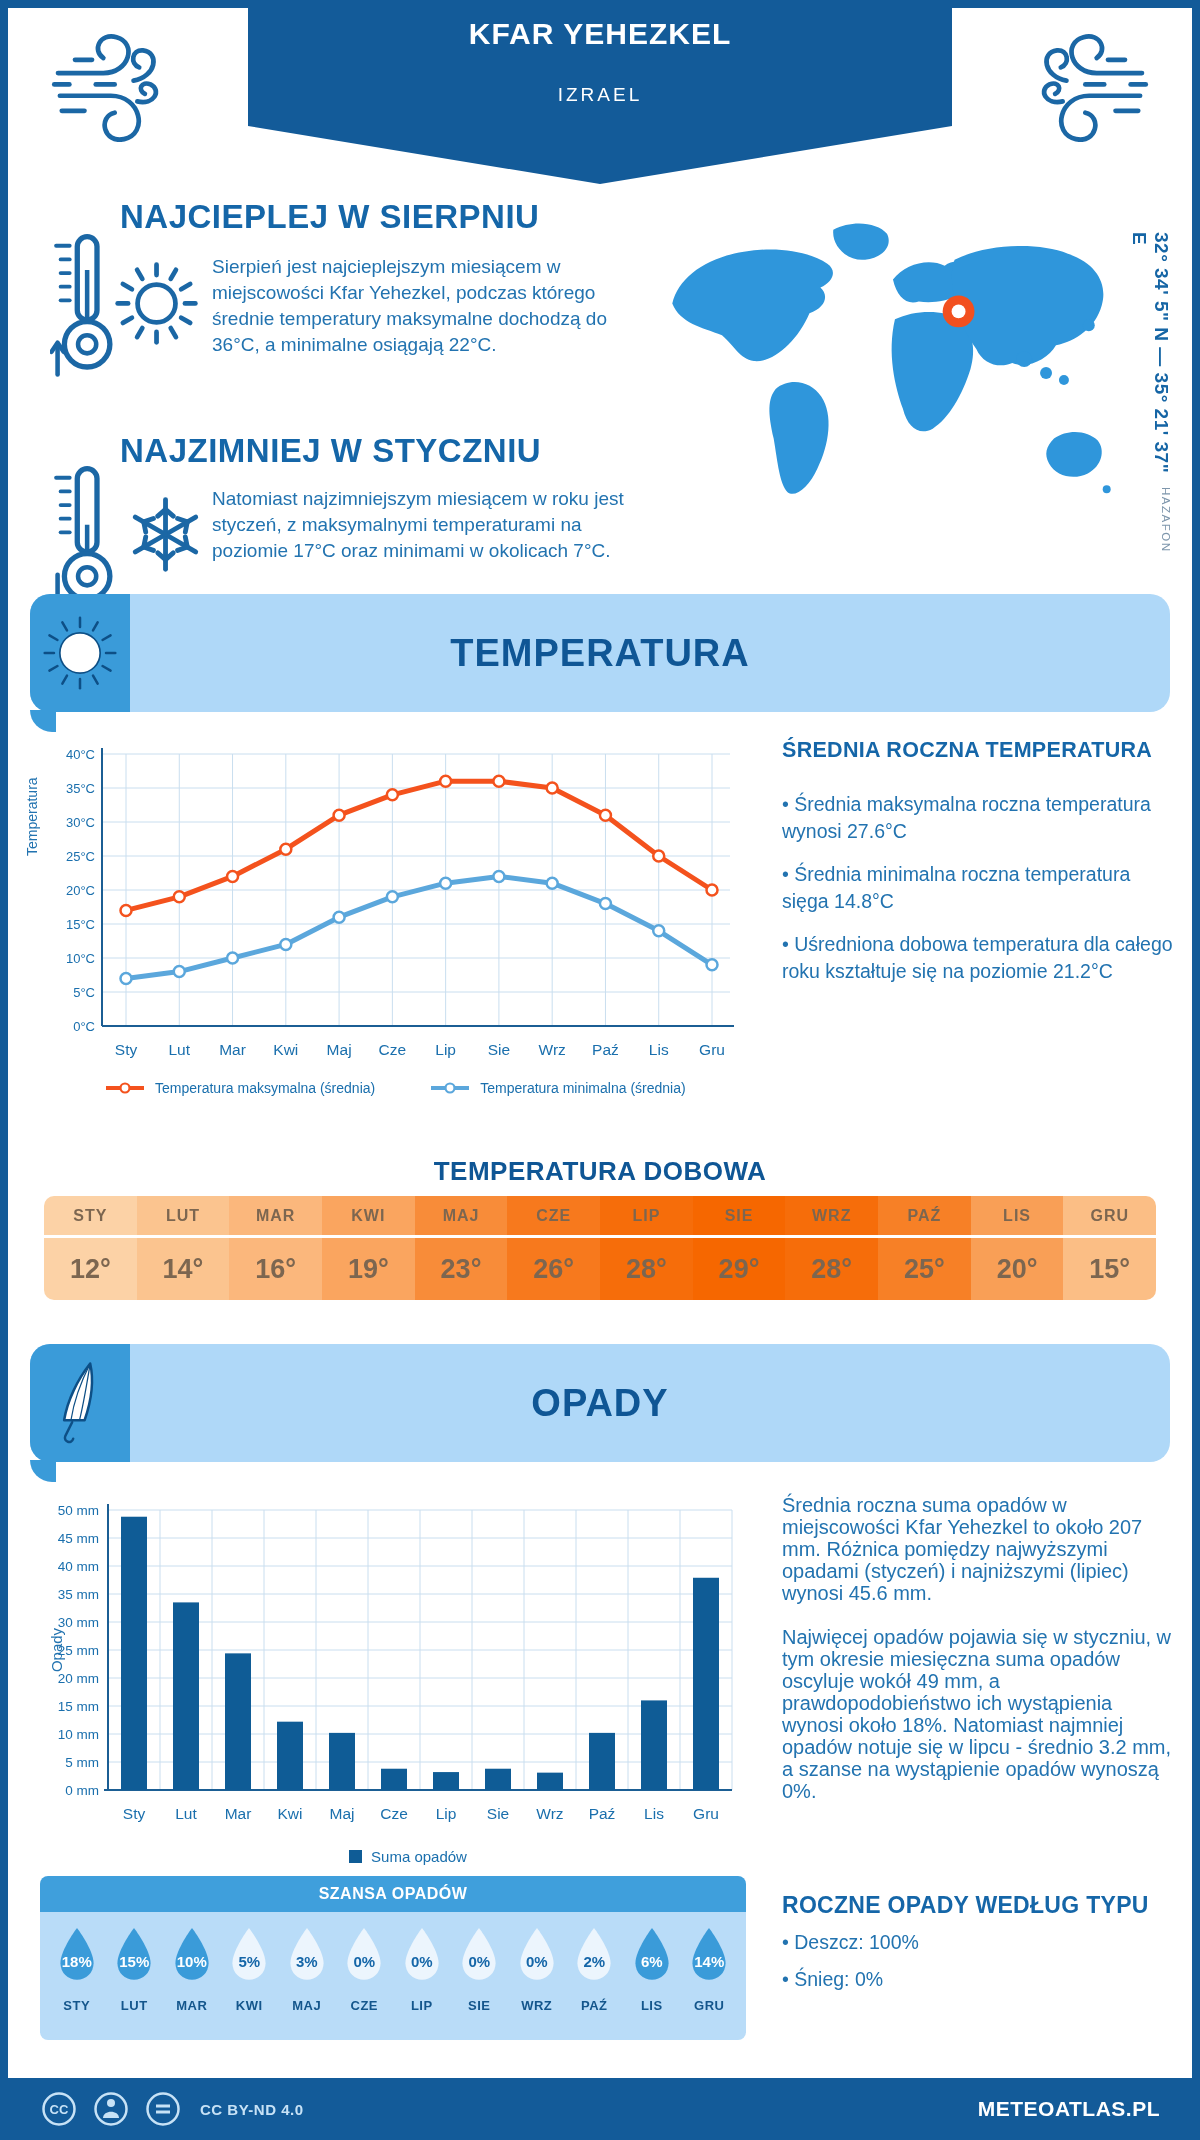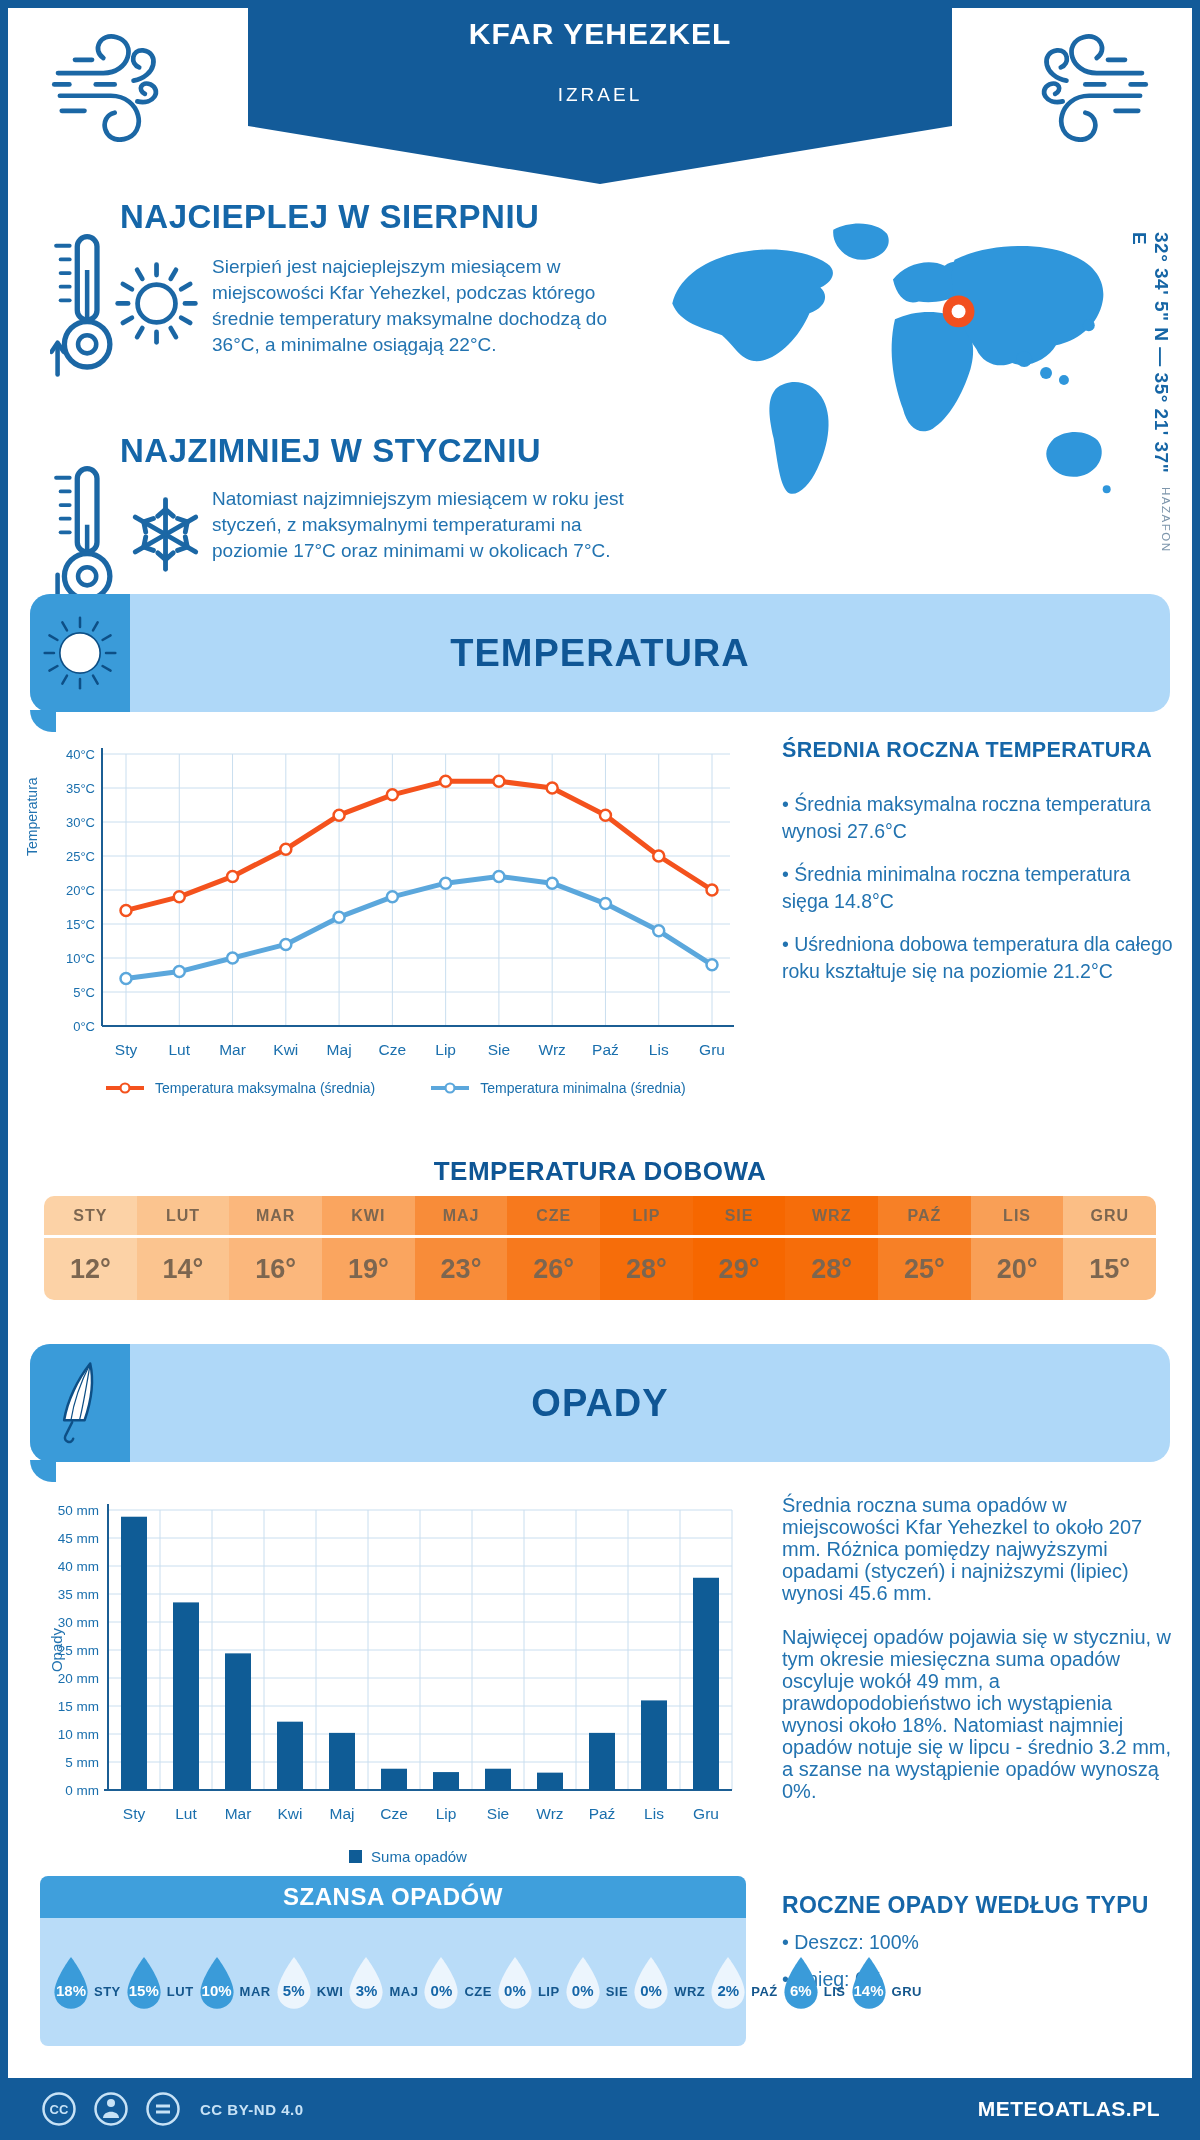--- a/index.html
+++ b/index.html
@@ -53,24 +53,24 @@
   
   .daily-title{width:1140px;text-align:center;font-size:26px;font-weight:bold;color:var(--heading);letter-spacing:.5px}
   .daily-table{display:flex;width:1112px;border-radius:10px;overflow:hidden}
   .dt-col{flex:1}
   .dt-month{height:42px;display:flex;align-items:center;justify-content:center;font-size:16px;font-weight:bold;
     color:var(--tabletext);letter-spacing:1px;border-bottom:3px solid #fff}
   .dt-val{height:62px;display:flex;align-items:center;justify-content:center;font-size:27px;font-weight:bold;color:var(--tabletext)}
 
   
   .chance-box{width:706px}
-  .chance-head{height:42px;background:#3F9FDC;border-radius:8px 8px 0 0;display:flex;align-items:center;justify-content:center;
-    color:#fff;font-size:24px;font-weight:bold;letter-spacing:.5px}
+  .chance-head{height:36px;background:#3F9FDC;border-radius:8px 8px 0 0;display:flex;align-items:center;justify-content:center;
+    color:#fff;font-size:16px;font-weight:bold;letter-spacing:.5px}
   .chance-body{height:128px;background:#B9DCF8;border-radius:0 0 8px 8px;display:flex;padding:14px 8px 10px}
-  .drop-item{flex:1;display:flex;flex-direction:row;align-items:center}
+  .drop-item{flex:1;display:flex;flex-direction:column;align-items:center}
   .drop-wrap{position:relative;width:46px;height:58px}
   .drop-pct{position:absolute;left:0;right:0;top:27px;text-align:center;font-size:15px;font-weight:bold;color:#1566A8}
   .drop-pct.on{color:#fff}
   .drop-month{margin-top:14px;font-size:13px;font-weight:bold;color:#14568C;letter-spacing:.5px}
 
   
   .footer{position:absolute;left:-8px;right:-8px;bottom:-8px;height:62px;background:var(--dark);
     display:flex;align-items:center;padding:0 40px}
   .cc-group{display:flex;gap:14px;align-items:center}
   .cc-license{margin-left:18px;font-size:15px;font-weight:bold;color:#C7E2F6;letter-spacing:.5px}

